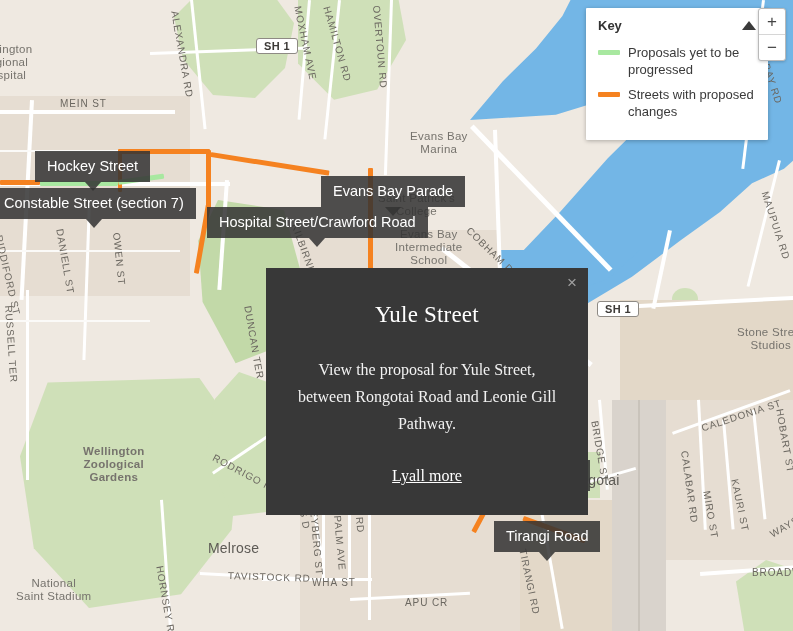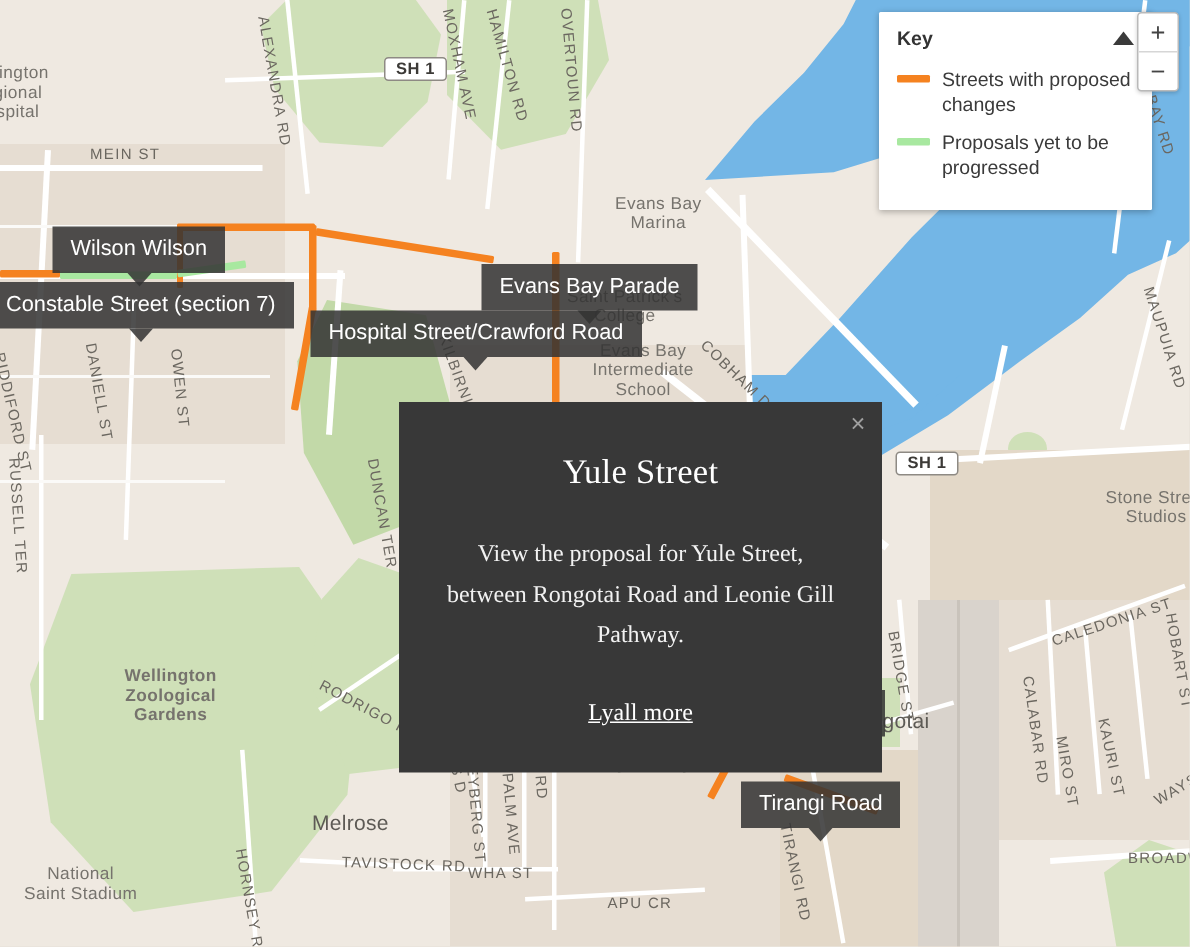--- a/index.html
+++ b/index.html
@@ -332,42 +332,42 @@
         <div class="mlabel street" style="left: 785px; top: 408px; transform: rotate(80deg);">HOBART ST</div>
       </div>
     <div id="map-shields">
         <div class="shield" style="left: 256px; top: 38px;">SH 1</div>
         <div class="shield" style="left: 597px; top: 301px;">SH 1</div>
       </div>
 
   </div>
 
   <div id="markers">
-      <div class="marker" style="left: 35px; top: 151px;"><span>Wilson Wilson</span><span class="tip"></span></div>
+      <div class="marker" style="left: 35px; top: 151px;"><span>Hockey Street</span><span class="tip"></span></div>
       <div class="marker" style="left: -8px; top: 188px;"><span>Constable Street (section 7)</span><span class="tip"></span></div>
       <div class="marker" style="left: 321px; top: 176px;"><span>Evans Bay Parade</span><span class="tip"></span></div>
       <div class="marker" style="left: 207px; top: 207px;"><span>Hospital Street/Crawford Road</span><span class="tip"></span></div>
       <div class="marker no-tip" style="left: 378px; top: 477px;"><span>Yule Street</span></div>
       <div class="marker" style="left: 481px; top: 460px;"><span>Coutts Street</span><span class="tip"></span></div>
       <div class="marker" style="left: 494px; top: 521px;"><span>Tirangi Road</span><span class="tip"></span></div>
     </div>
 
   <div class="key-panel">
     <div class="key-head">
       <div class="key-title">Key</div>
       <div class="key-toggle"></div>
     </div>
     <div id="key-items">
         <div class="key-row">
+          <div class="swatch" style="background: rgb(168, 232, 160);"></div>
+          <div class="key-text">Proposals yet to be progressed</div>
+        </div>
+        <div class="key-row">
           <div class="swatch" style="background: rgb(245, 130, 32);"></div>
           <div class="key-text">Streets with proposed changes</div>
-        </div>
-        <div class="key-row">
-          <div class="swatch" style="background: rgb(168, 232, 160);"></div>
-          <div class="key-text">Proposals yet to be progressed</div>
         </div>
       </div>
   </div>
 
   <div class="zoom-ctl">
     <div class="zoom-btn plus">+</div>
     <div class="zoom-btn minus">−</div>
   </div>
 
   <div class="popup">

